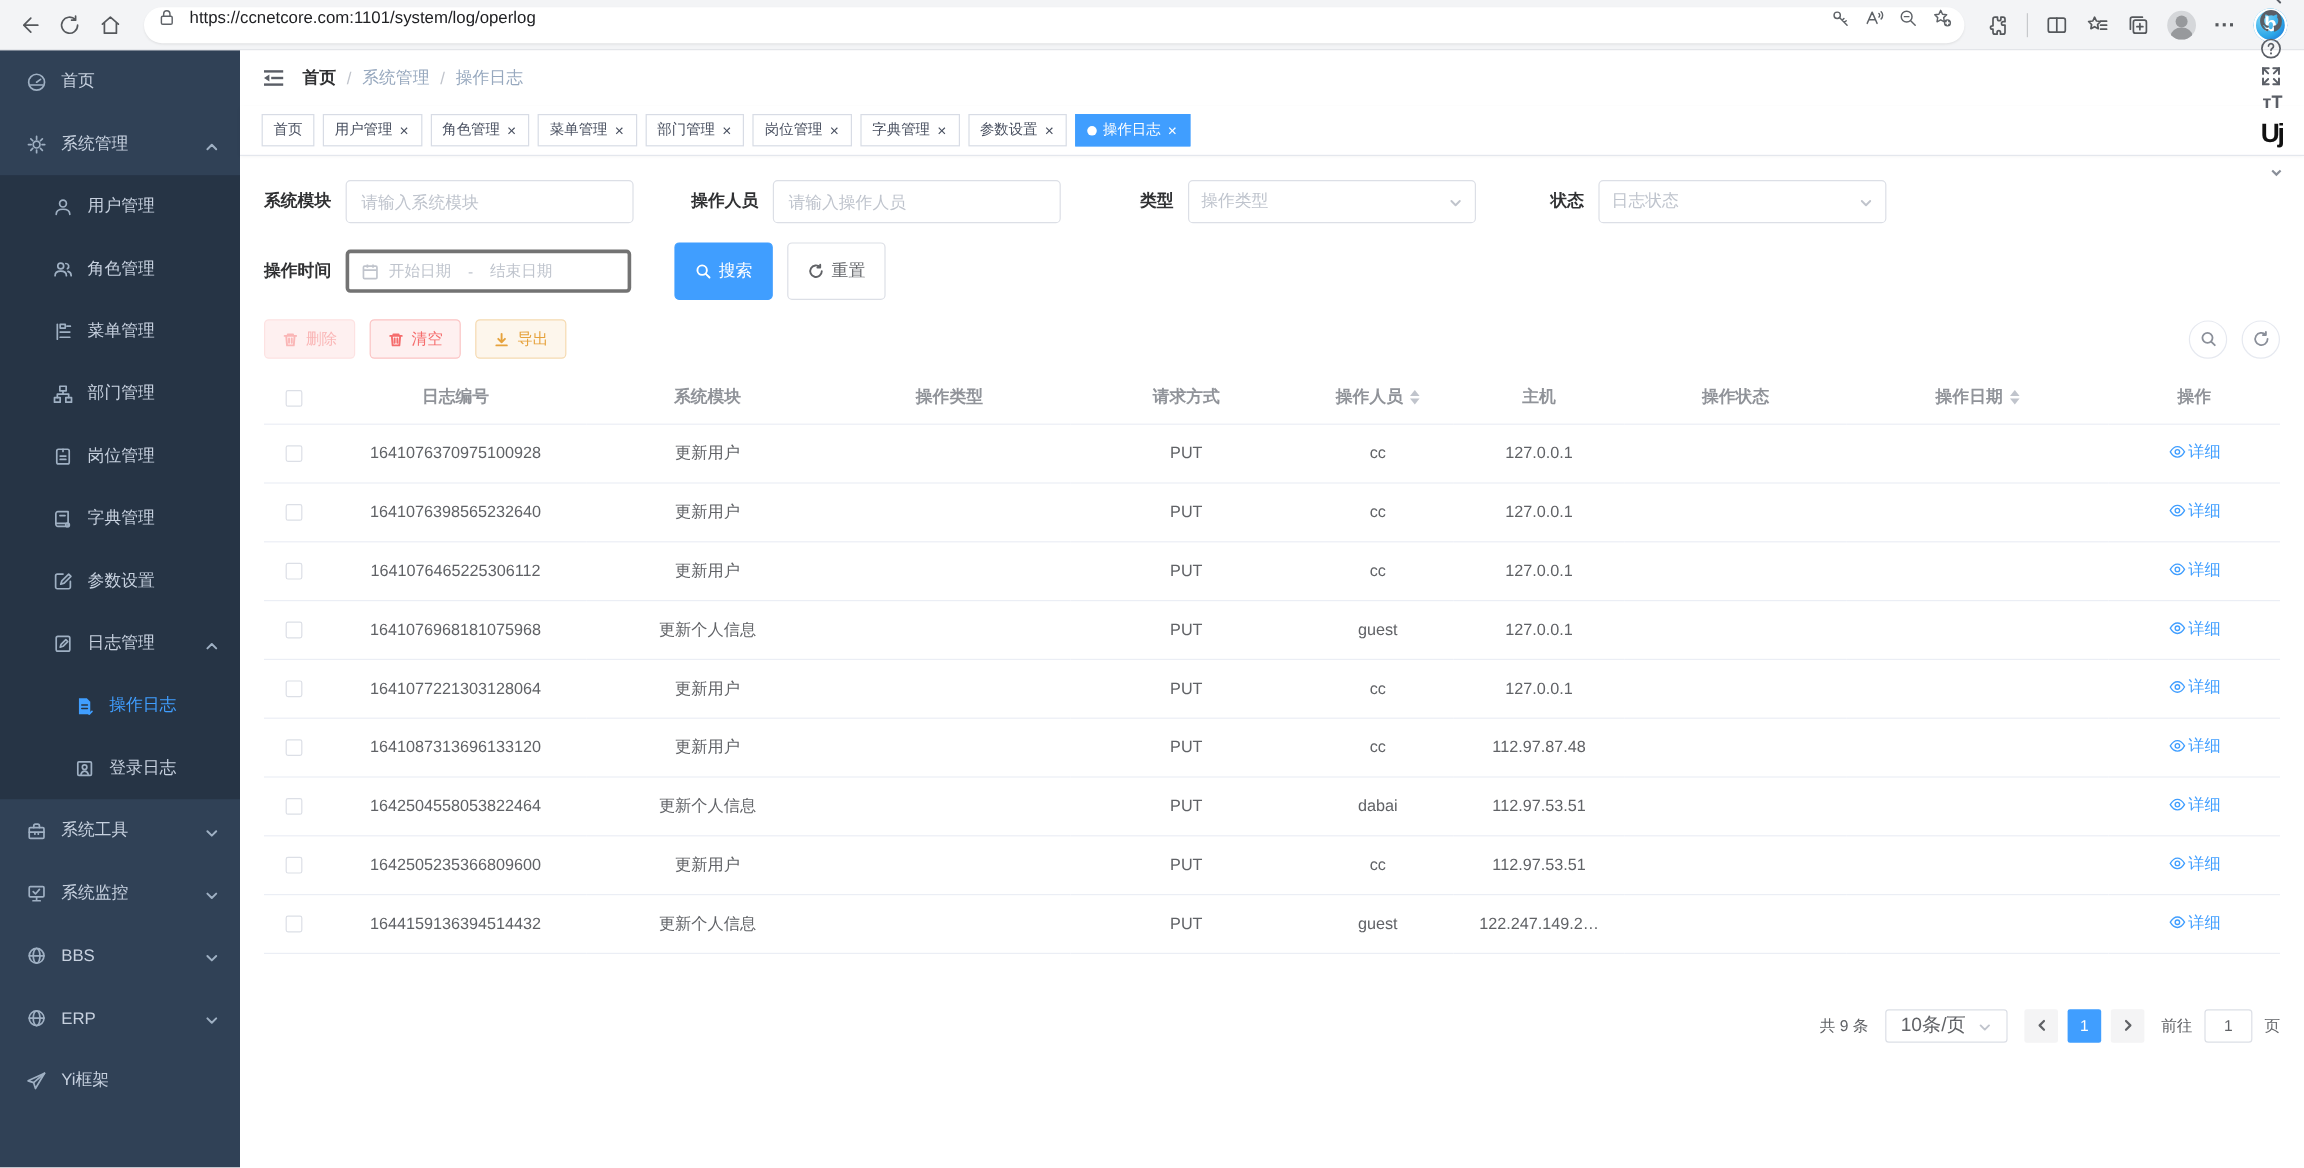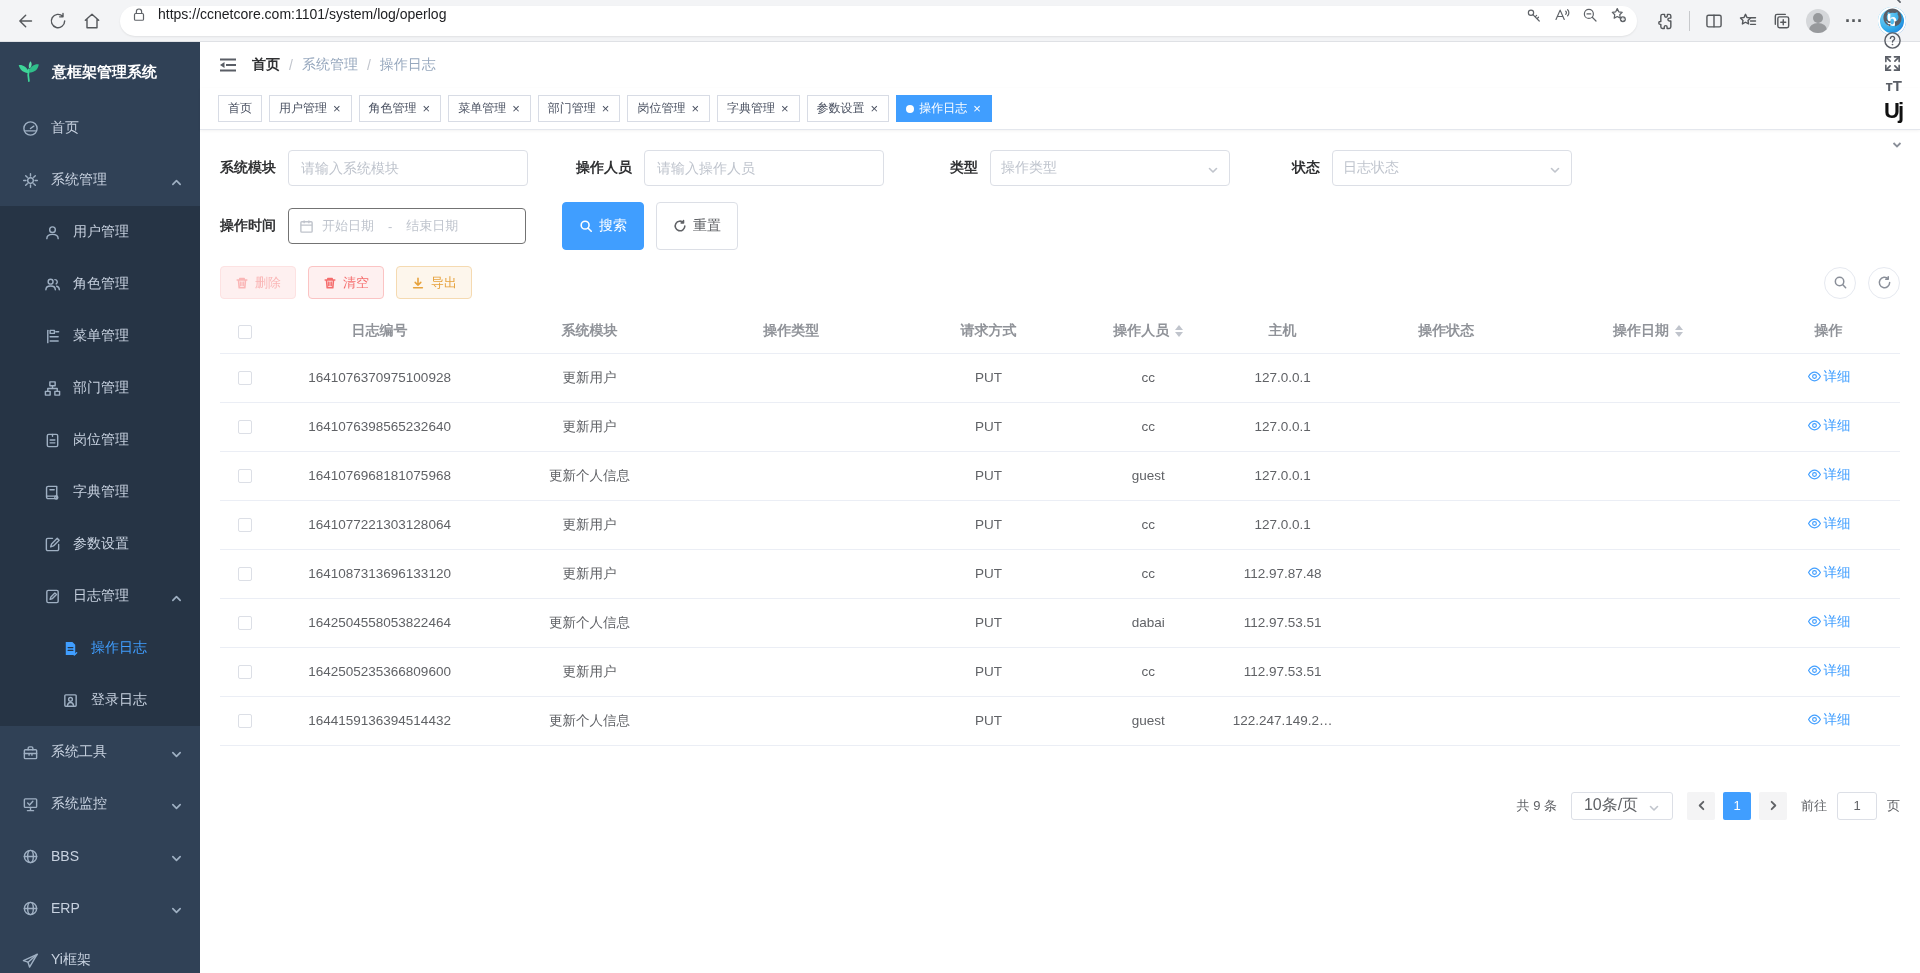--- a/index.html
+++ b/index.html
@@ -89,21 +89,21 @@
     display:flex; align-items:center; padding:0 12px; background:#fff; }
   .el-input input { border:none; outline:none; width:100%; font-size:14px; color:#606266;
     font-family:inherit; background:transparent; }
   .el-input input::placeholder { color:#bfc4cd; }
   .el-select { width:240px; height:36px; border:1px solid #dcdfe6; border-radius:4px;
     display:flex; align-items:center; padding:0 10px; cursor:pointer; background:#fff; }
   .el-select .ph { flex:1; font-size:14px; color:#bfc4cd; }
   .chev { width:12px; height:12px; color:#c0c4cc; }
   .chev svg { width:100%; height:100%; stroke:currentColor; fill:none; stroke-width:1.6;
     stroke-linecap:round; stroke-linejoin:round; }
-  .date-range { width:238px; height:36px; border:1px solid #737373; border-radius:4px;
+  .date-range { width:238px; height:36px; border:3px solid #737373; border-radius:4px;
     display:flex; align-items:center; padding:0 10px; gap:8px; cursor:pointer; }
   .date-range .ph { font-size:13px; color:#bfc4cd; }
   .date-range .sep { color:#bfc4cd; font-size:13px; padding:0 6px; }
   .cal-icon { width:15px; height:15px; color:#c0c4cc; }
   .cal-icon svg { width:100%; height:100%; stroke:currentColor; fill:none; stroke-width:1.5; }
 
   .btn { height:48px; border-radius:4px; border:1px solid transparent; font-size:14px;
     display:inline-flex; align-items:center; gap:6px; padding:0 16px; cursor:pointer;
     font-family:inherit; background:#fff; }
   .btn .ic { width:14px; height:14px; }
@@ -235,29 +235,20 @@
       </svg>
   </span>
   <span class="avatar-circle"></span>
   <span class="bicon" style="font-size:18px;line-height:20px;text-align:center;font-weight:bold;">···</span>
   <span class="bing-icon">b</span>
 </div>
 
 <div class="app">
 
   <aside class="sidebar">
-    <div class="logo">
-      <svg width="26" height="26" viewBox="0 0 24 24">
-        <path d="M12 21c-1-4-1-8 0-12" stroke="#3dd598" stroke-width="1.6" fill="none"></path>
-        <path d="M12 12C10 7 6 5 2.5 5.5 3.5 10 7 13 12 13z" fill="#3dd598"></path>
-        <path d="M12 11c1.5-4 5-6.5 9-6C20.5 9.5 17 12.5 12 12.5z" fill="#2fbf8a"></path>
-        <path d="M12 8.5C11.5 5.5 12 3.5 13.5 2c1.5 2 1.2 4.5-.5 6.5z" fill="#5ce0aa"></path>
-      </svg>
-      <span class="logo-title">意框架管理系统</span>
-    </div>
     <nav>
       <div class="menu-item">
         <span class="mi-icon">
           <svg viewBox="0 0 18 18">
               <circle cx="9" cy="9" r="7"></circle>
               <path d="M9 9l3.5-2.5M9 9h.01"></path>
               <path d="M3.5 11.5h11" stroke-width="1.2"></path>
             </svg>
         </span>
         <span>首页</span>
@@ -725,138 +716,158 @@
                 <svg viewBox="0 0 24 24">
                     <path d="M12 5C6.5 5 2.5 12 2.5 12s4 7 9.5 7 9.5-7 9.5-7-4-7-9.5-7z"></path>
                     <circle cx="12" cy="12" r="3"></circle>
                   </svg>
                 <span>详细</span>
               </a>
             </td>
           </tr>
             <tr>
             <td><span class="checkbox"></span></td>
-            <td>1641076968181075968</td>
-            <td>更新个人信息</td>
+            <td>1641076465225306112</td>
+            <td>更新用户</td>
             <td></td>
             <td>PUT</td>
-            <td>guest</td>
+            <td>cc</td>
             <td>127.0.0.1</td>
             <td></td>
             <td></td>
             <td>
               <a class="detail-link">
                 <svg viewBox="0 0 24 24">
                     <path d="M12 5C6.5 5 2.5 12 2.5 12s4 7 9.5 7 9.5-7 9.5-7-4-7-9.5-7z"></path>
                     <circle cx="12" cy="12" r="3"></circle>
                   </svg>
                 <span>详细</span>
               </a>
             </td>
           </tr>
             <tr>
             <td><span class="checkbox"></span></td>
-            <td>1641077221303128064</td>
-            <td>更新用户</td>
+            <td>1641076968181075968</td>
+            <td>更新个人信息</td>
             <td></td>
             <td>PUT</td>
-            <td>cc</td>
+            <td>guest</td>
             <td>127.0.0.1</td>
             <td></td>
             <td></td>
             <td>
               <a class="detail-link">
                 <svg viewBox="0 0 24 24">
                     <path d="M12 5C6.5 5 2.5 12 2.5 12s4 7 9.5 7 9.5-7 9.5-7-4-7-9.5-7z"></path>
                     <circle cx="12" cy="12" r="3"></circle>
                   </svg>
                 <span>详细</span>
               </a>
             </td>
           </tr>
             <tr>
             <td><span class="checkbox"></span></td>
-            <td>1641087313696133120</td>
+            <td>1641077221303128064</td>
             <td>更新用户</td>
             <td></td>
             <td>PUT</td>
             <td>cc</td>
-            <td>112.97.87.48</td>
+            <td>127.0.0.1</td>
             <td></td>
             <td></td>
             <td>
               <a class="detail-link">
                 <svg viewBox="0 0 24 24">
                     <path d="M12 5C6.5 5 2.5 12 2.5 12s4 7 9.5 7 9.5-7 9.5-7-4-7-9.5-7z"></path>
                     <circle cx="12" cy="12" r="3"></circle>
                   </svg>
                 <span>详细</span>
               </a>
             </td>
           </tr>
             <tr>
             <td><span class="checkbox"></span></td>
-            <td>1642504558053822464</td>
-            <td>更新个人信息</td>
+            <td>1641087313696133120</td>
+            <td>更新用户</td>
             <td></td>
             <td>PUT</td>
-            <td>dabai</td>
-            <td>112.97.53.51</td>
+            <td>cc</td>
+            <td>112.97.87.48</td>
             <td></td>
             <td></td>
             <td>
               <a class="detail-link">
                 <svg viewBox="0 0 24 24">
                     <path d="M12 5C6.5 5 2.5 12 2.5 12s4 7 9.5 7 9.5-7 9.5-7-4-7-9.5-7z"></path>
                     <circle cx="12" cy="12" r="3"></circle>
                   </svg>
                 <span>详细</span>
               </a>
             </td>
           </tr>
             <tr>
             <td><span class="checkbox"></span></td>
-            <td>1642505235366809600</td>
-            <td>更新用户</td>
+            <td>1642504558053822464</td>
+            <td>更新个人信息</td>
             <td></td>
             <td>PUT</td>
-            <td>cc</td>
+            <td>dabai</td>
             <td>112.97.53.51</td>
             <td></td>
             <td></td>
             <td>
               <a class="detail-link">
                 <svg viewBox="0 0 24 24">
                     <path d="M12 5C6.5 5 2.5 12 2.5 12s4 7 9.5 7 9.5-7 9.5-7-4-7-9.5-7z"></path>
                     <circle cx="12" cy="12" r="3"></circle>
                   </svg>
                 <span>详细</span>
               </a>
             </td>
           </tr>
             <tr>
             <td><span class="checkbox"></span></td>
-            <td>1644159136394514432</td>
-            <td>更新个人信息</td>
+            <td>1642505235366809600</td>
+            <td>更新用户</td>
             <td></td>
             <td>PUT</td>
-            <td>guest</td>
-            <td>122.247.149.2…</td>
+            <td>cc</td>
+            <td>112.97.53.51</td>
             <td></td>
             <td></td>
             <td>
               <a class="detail-link">
                 <svg viewBox="0 0 24 24">
                     <path d="M12 5C6.5 5 2.5 12 2.5 12s4 7 9.5 7 9.5-7 9.5-7-4-7-9.5-7z"></path>
                     <circle cx="12" cy="12" r="3"></circle>
                   </svg>
                 <span>详细</span>
               </a>
             </td>
           </tr>
+            <tr>
+            <td><span class="checkbox"></span></td>
+            <td>1644159136394514432</td>
+            <td>更新个人信息</td>
+            <td></td>
+            <td>PUT</td>
+            <td>guest</td>
+            <td>122.247.149.2…</td>
+            <td></td>
+            <td></td>
+            <td>
+              <a class="detail-link">
+                <svg viewBox="0 0 24 24">
+                    <path d="M12 5C6.5 5 2.5 12 2.5 12s4 7 9.5 7 9.5-7 9.5-7-4-7-9.5-7z"></path>
+                    <circle cx="12" cy="12" r="3"></circle>
+                  </svg>
+                <span>详细</span>
+              </a>
+            </td>
+          </tr>
           </tbody>
       </table>
 
       <div class="pagination">
         <span>共 9 条</span>
         <div class="page-size">
           <span>10条/页</span>
           <span class="chev">
             <svg viewBox="0 0 12 12">
                 <path d="M2.5 4.5L6 8l3.5-3.5"></path>

